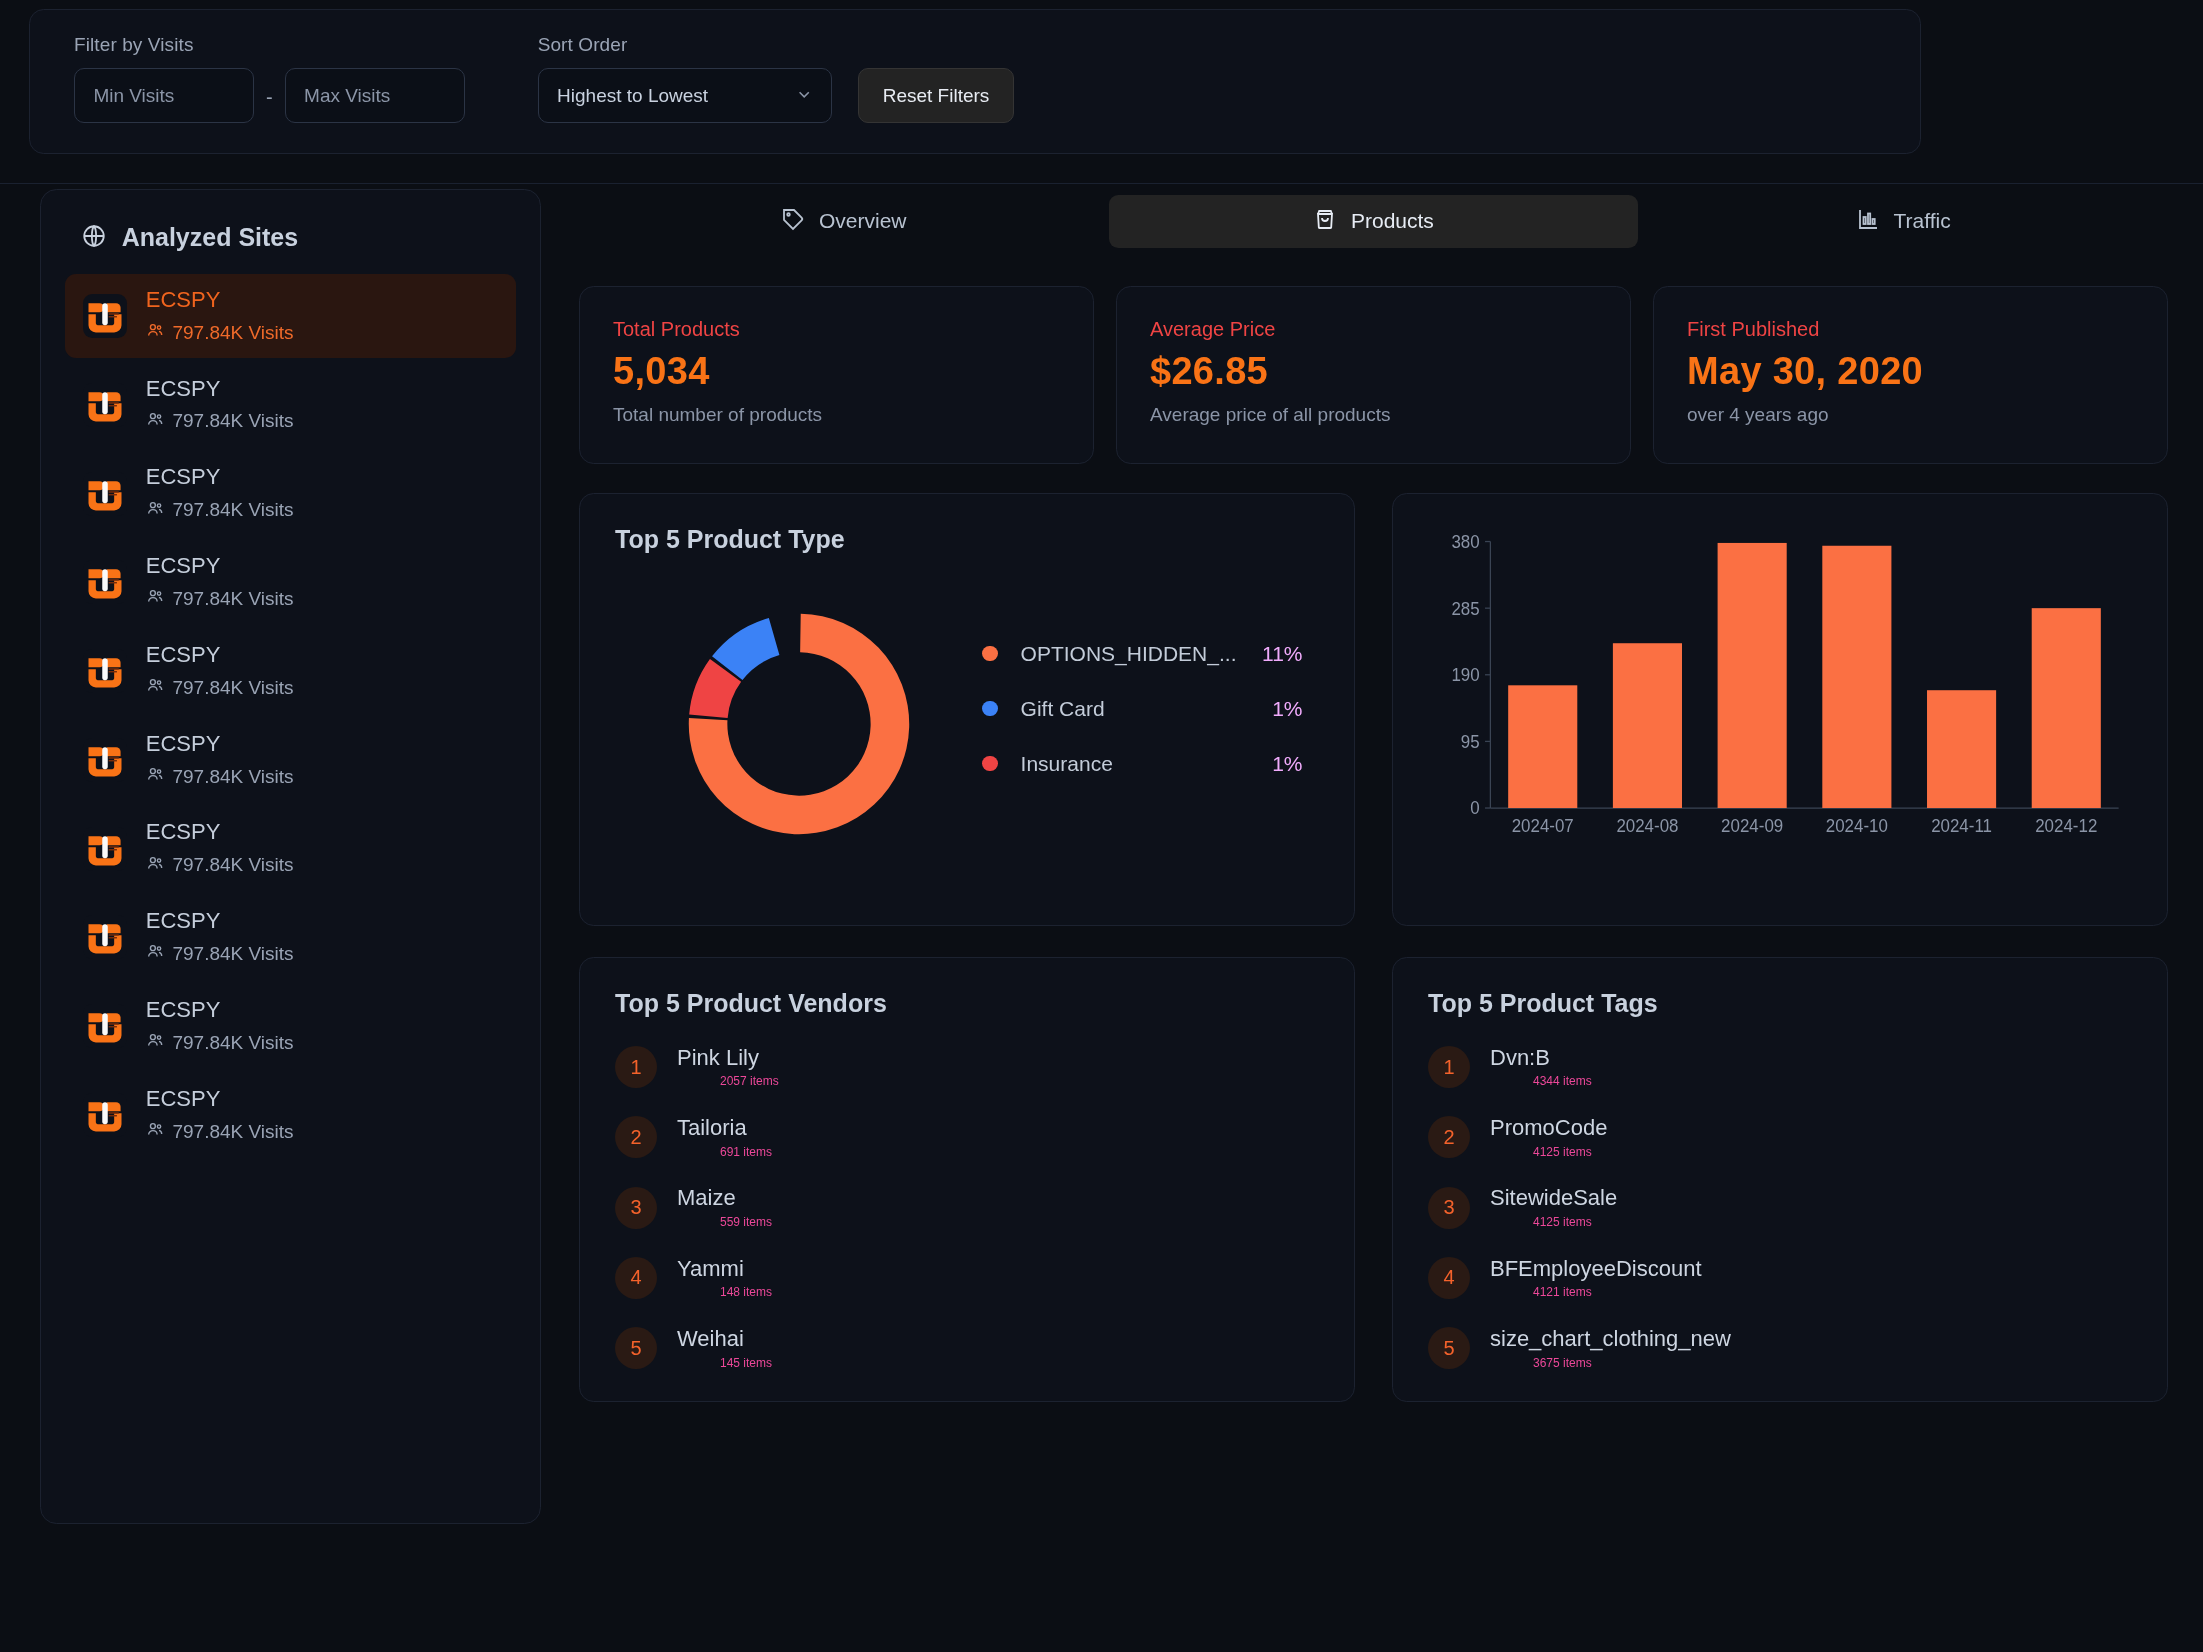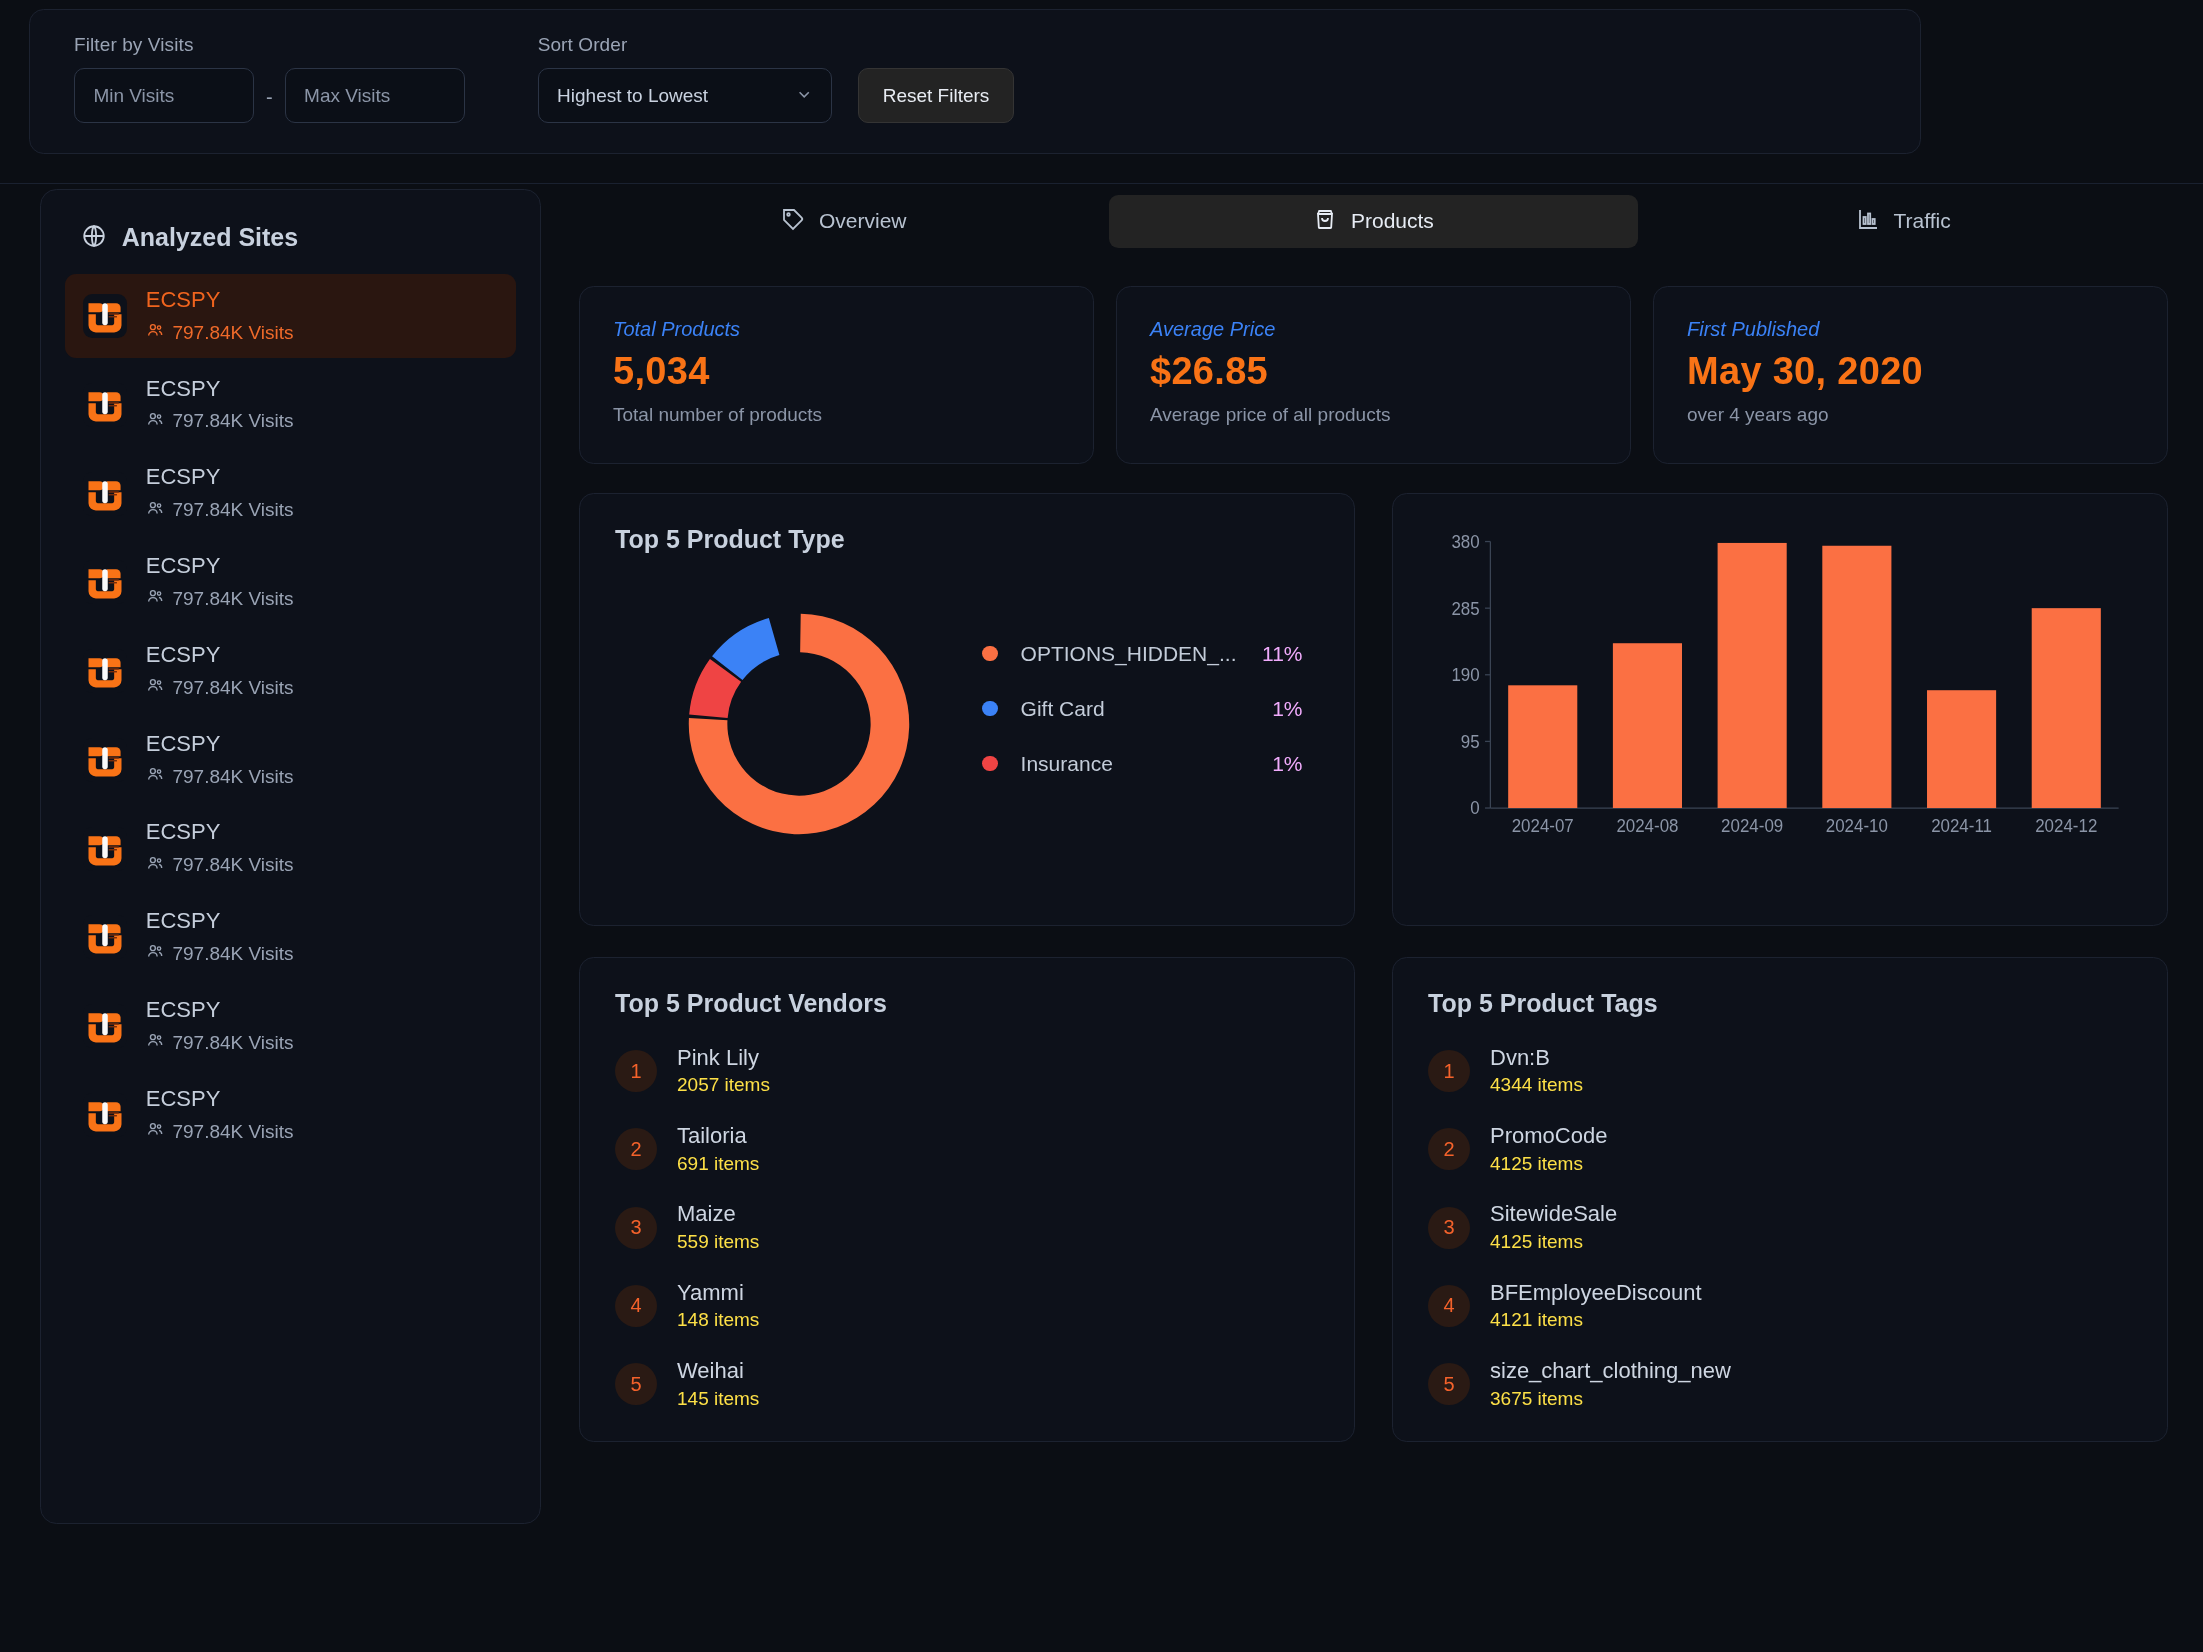--- a/index.html
+++ b/index.html
@@ -118,21 +118,21 @@
   .tab.active { background: #232323; color: #e7ecf4; }
 
   .stat-row { display: flex; gap: 22px; margin-bottom: 29px; }
   .stat-card {
     flex: 1;
     background: #0d111a;
     border: 0.9px solid #1c2230;
     border-radius: 14.7px;
     padding: 31px 33px 37px 33px;
   }
-  .stat-label { font-size: 20px; color: #3b82f6; margin-bottom: 9.2px; font-style: italic; }
+  .stat-label { font-size: 20px; color: #ef4444; margin-bottom: 9.2px; }
   .stat-value { font-size: 38px; font-weight: bold; color: #f97316; margin-bottom: 11px; letter-spacing: 0.3px; }
   .stat-sub { font-size: 19px; color: #8b95a7; }
 
   .chart-row { display: flex; gap: 37px; margin-bottom: 31px; }
   .panel {
     flex: 1;
     background: #0d111a;
     border: 0.9px solid #1c2230;
     border-radius: 14.7px;
     padding: 31px 35px;
@@ -162,21 +162,21 @@
   .rank-badge {
     width: 42px; height: 42px; flex: none;
     border-radius: 50%;
     background: #2a1a14;
     color: #f4622b;
     font-size: 20px;
     display: flex; align-items: center; justify-content: center;
   }
   .rank-text { display: flex; flex-direction: column; gap: 4.6px; }
   .rank-name { font-size: 22px; color: #ced6e2; line-height: 1.1; }
-  .rank-sub { font-size: 19px; color: #fde047; }
+  .rank-sub { font-size: 12px; color: #ec4899; margin-left: 43px; }
 </style>
 </head>
 <body>
 
 <div class="page">
 
   <div class="filter-bar">
     <div class="filter-inner">
       <div class="filter-group">
         <div class="filter-label">Filter by Visits</div>

